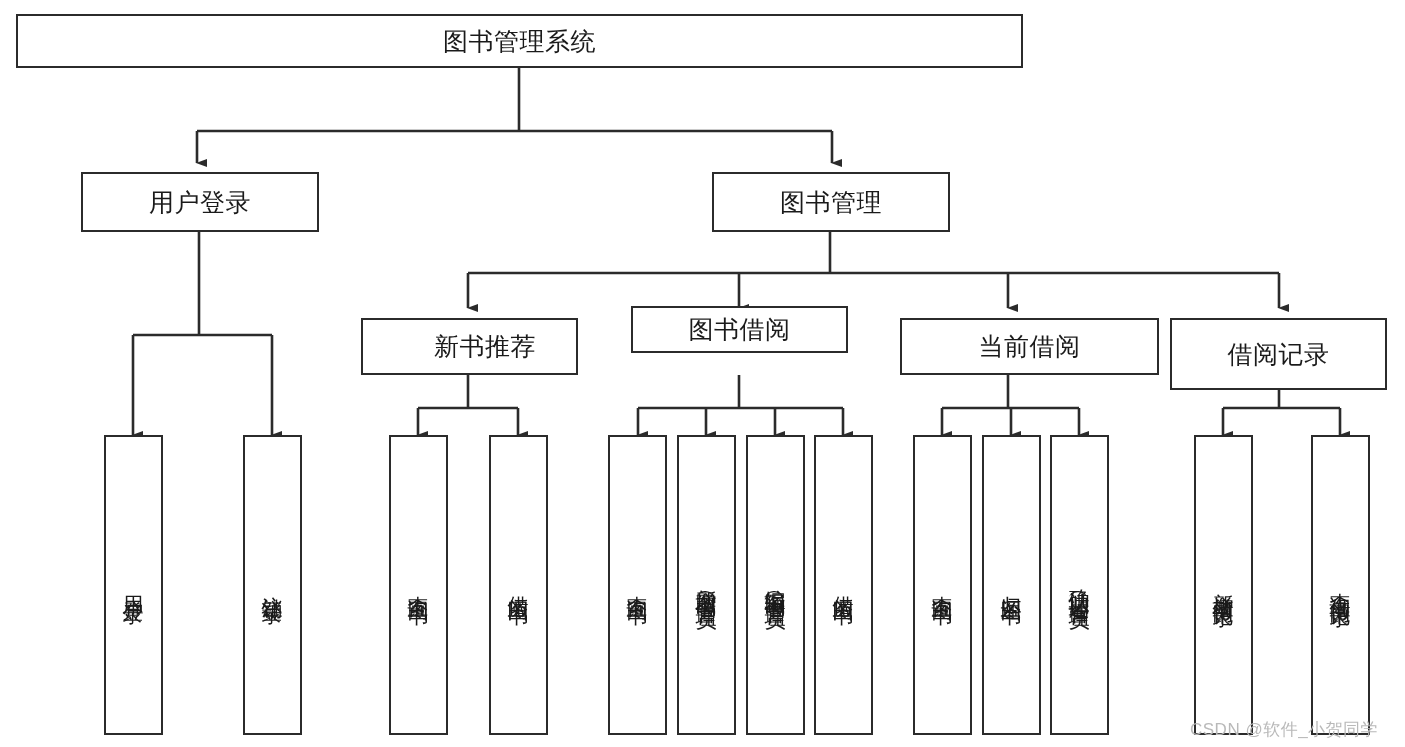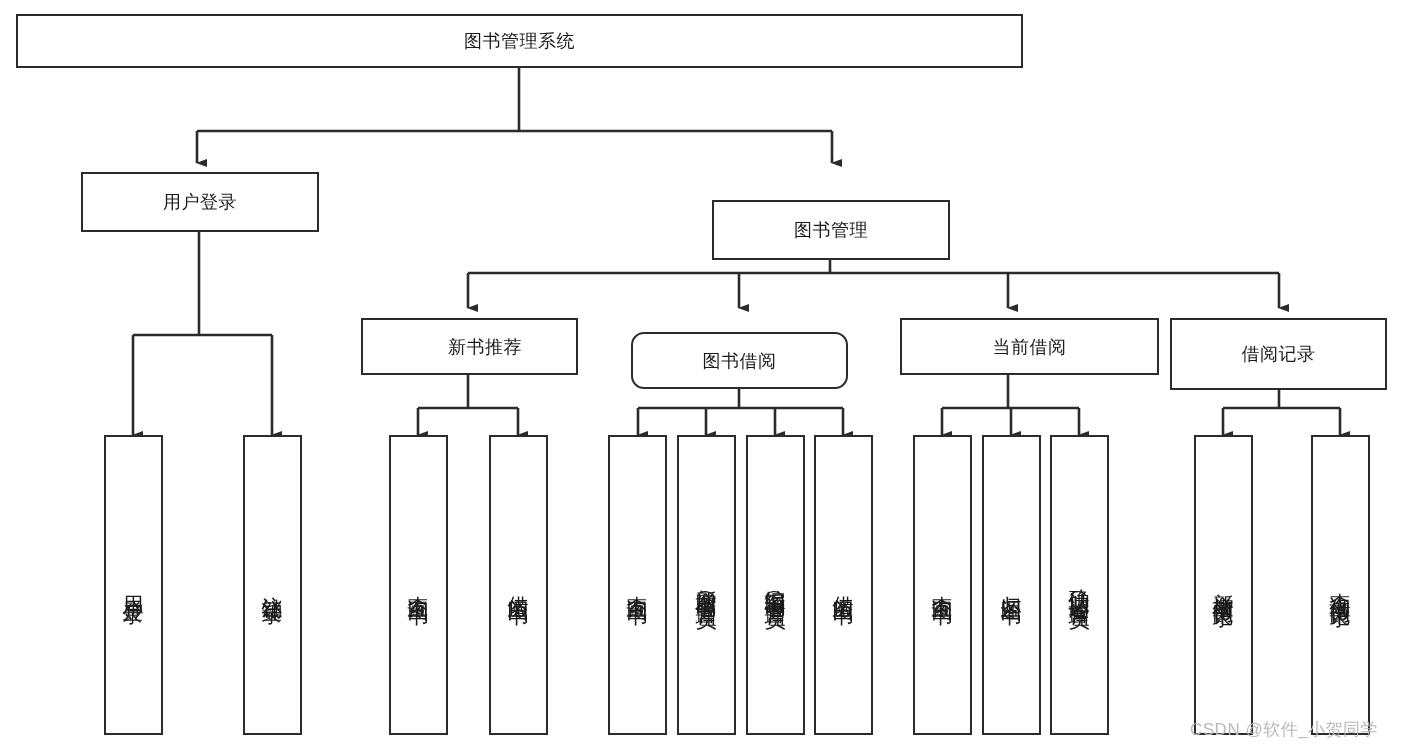--- a/index.html
+++ b/index.html
@@ -29,21 +29,21 @@
     position: absolute;
     box-sizing: border-box;
     background: #ffffff;
     border: 2px solid #2b2b2b;
     display: flex;
     align-items: center;
     justify-content: center;
     color: #1a1a1a;
   }
   .node.horiz {
-    font-size: 18px;
+    font-size: 25px;
     letter-spacing: 0.5px;
   }
   .node.vert {
     font-size: 21px;
   }
   .node.vert .vtext {
     writing-mode: vertical-rl;
     text-orientation: upright;
     letter-spacing: 3px;
     line-height: 1;
@@ -112,28 +112,28 @@
     </g>
   </svg>
 
   <div class="node horiz" style="left:16px; top:14px; width:1007px; height:54px;">
     <span>图书管理系统</span>
   </div>
 
   <div class="node horiz" style="left:81px; top:172px; width:238px; height:60px;">
     <span>用户登录</span>
   </div>
-  <div class="node horiz" style="left:712px; top:172px; width:238px; height:60px;margin-top:28px;">
+  <div class="node horiz" style="left:712px; top:172px; width:238px; height:60px;">
     <span>图书管理</span>
   </div>
 
   <div class="node horiz" style="left:361px; top:318px; width:217px; height:57px;padding-left:31px;">
     <span>新书推荐</span>
   </div>
-  <div class="node horiz" style="left:631px; top:332px; width:217px; height:57px;border-radius:13px;">
+  <div class="node horiz" style="left:631px; top:306px; width:217px; height:47px;">
     <span>图书借阅</span>
   </div>
   <div class="node horiz" style="left:900px; top:318px; width:259px; height:57px;">
     <span>当前借阅</span>
   </div>
   <div class="node horiz" style="left:1170px; top:318px; width:217px; height:72px;">
     <span>借阅记录</span>
   </div>
 
   <div class="node vert" style="left:104px; top:435px; width:59px; height:300px;">

